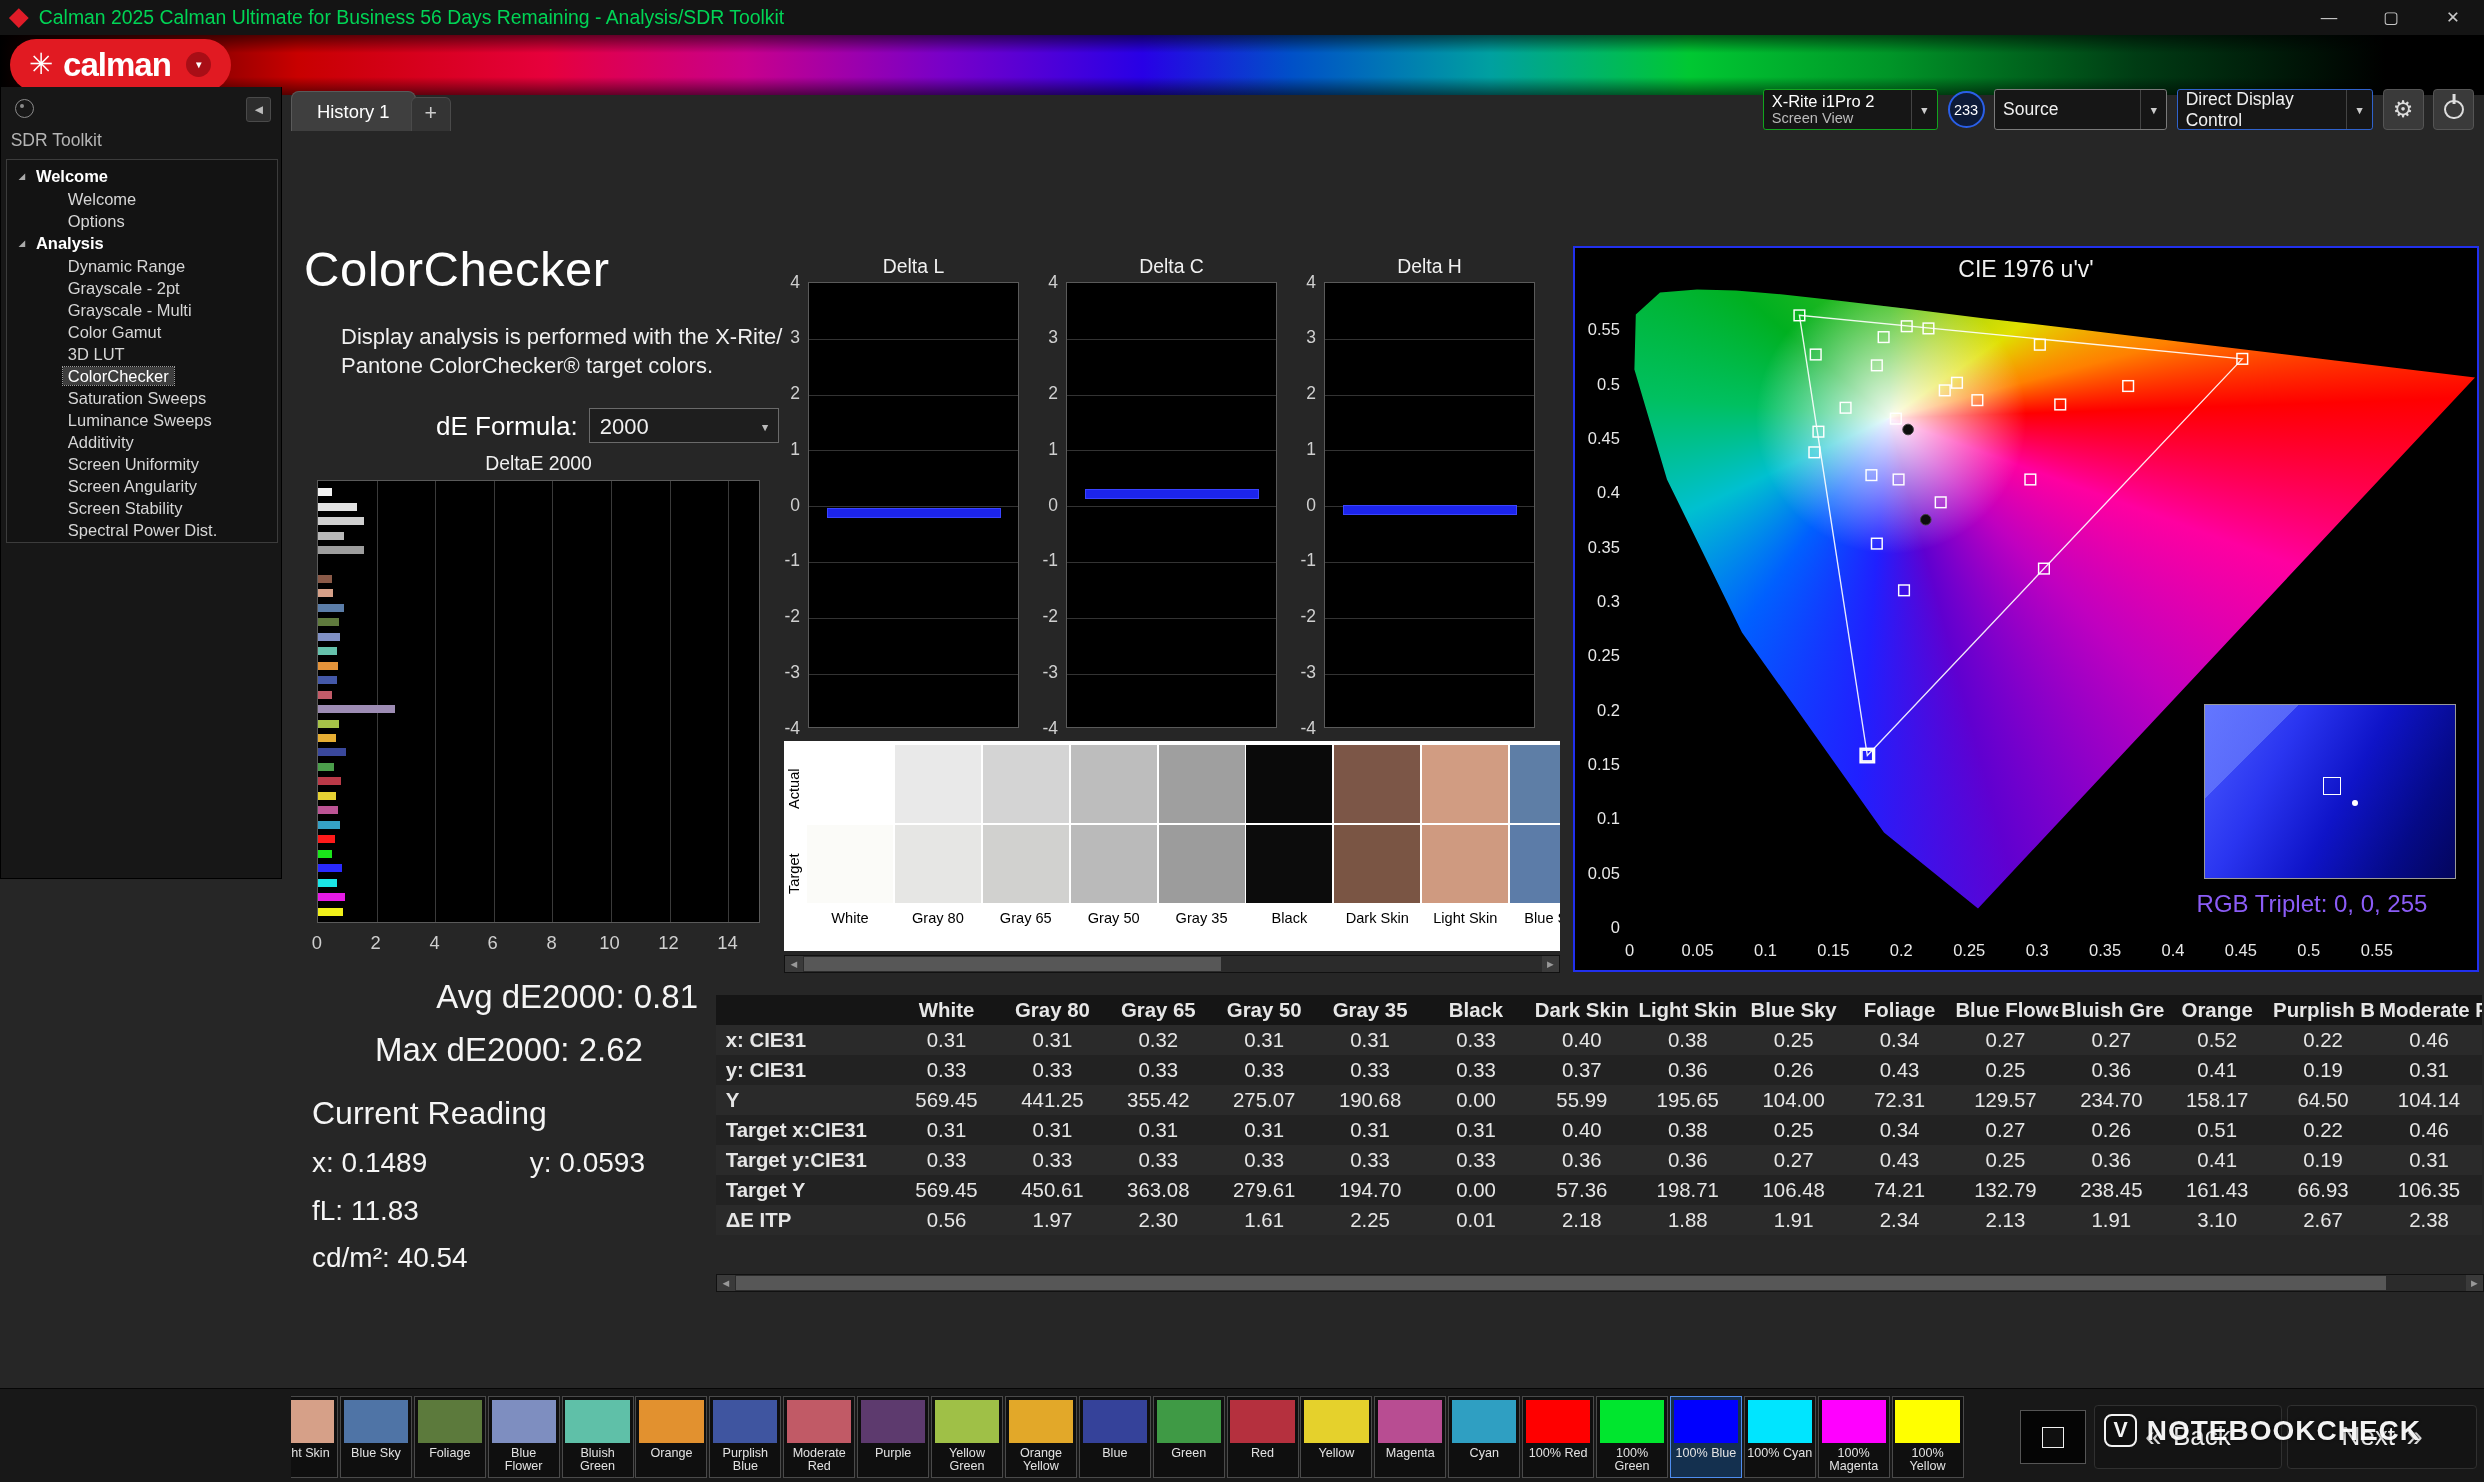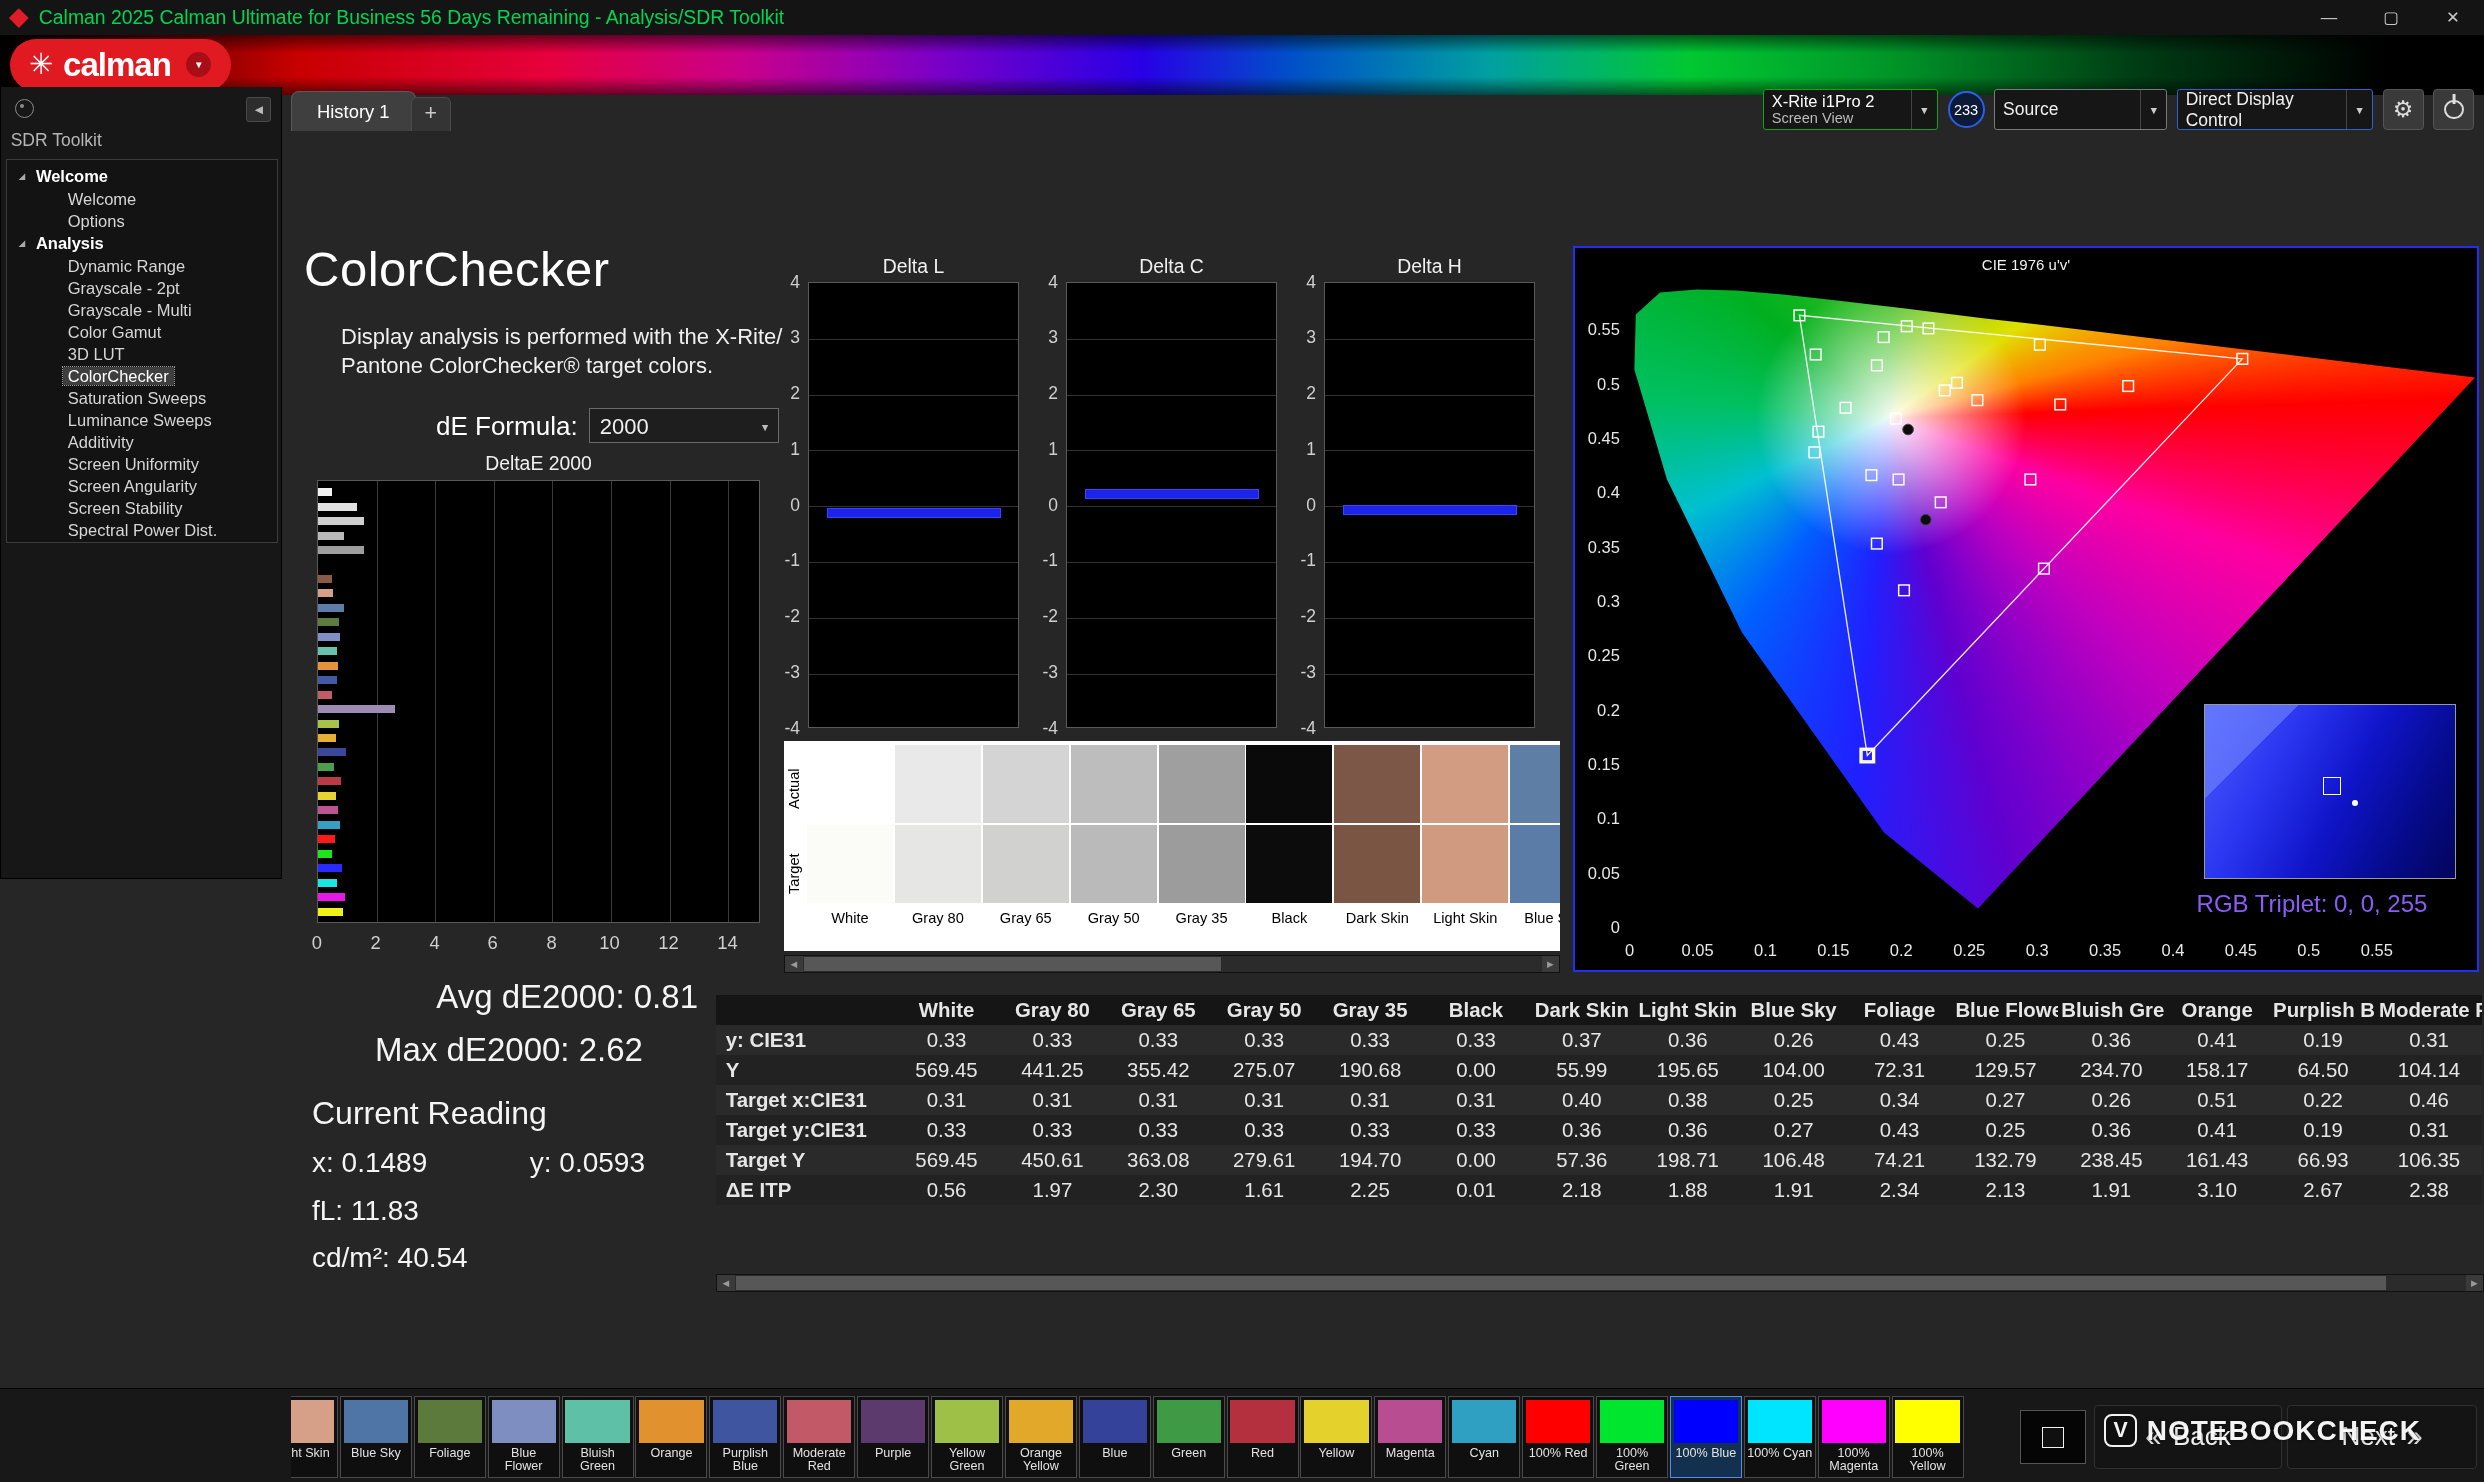--- a/index.html
+++ b/index.html
@@ -103,21 +103,21 @@
   .swc + .swc{margin-top:1.9px;}
   .swlabel{font-size:14.6px;color:#000;text-align:center;padding-top:6.8px;white-space:nowrap;overflow:hidden;}
   
   .hscroll{position:absolute;height:17.5px;background:#2b2b2b;border:1px solid #111;display:flex;box-sizing:border-box;}
   .hs-btn{width:17.5px;background:#3a3a3a;color:#999;font-size:8.7px;display:flex;align-items:center;justify-content:center;flex:none;}
   .hs-track{flex:1;position:relative;}
   .hs-thumb{position:absolute;top:1px;bottom:1px;background:#575757;}
   
   .cie-panel{position:absolute;left:1573px;top:246px;width:906px;height:726px;background:#000;
              border:2.9px solid #2130ee;box-sizing:border-box;overflow:hidden;}
-  .cie-title{position:absolute;left:0;top:7.8px;width:100%;text-align:center;font-size:15px;color:#f0f0f0;z-index:3;}
+  .cie-title{position:absolute;left:0;top:7.8px;width:100%;text-align:center;font-size:23px;color:#f0f0f0;z-index:3;}
   .cie-horseshoe{position:absolute;left:54px;top:19.4px;width:873px;height:660px;
       background:
         radial-gradient(circle at 30% 23%,rgba(255,255,255,.95),rgba(255,255,255,0) 17%),
         conic-gradient(from 0deg at 29.8% 22.9%,
           #40c020 0deg,#a0d010 30deg,#e0e000 55deg,#ff8000 75deg,#ff0000 88deg,
           #ff00a0 110deg,#c000c0 135deg,#6000d0 165deg,#2020ff 185deg,#0060ff 215deg,
           #00c0d0 245deg,#00c060 275deg,#00b020 310deg,#40c020 360deg);}
   #cie-svg{position:absolute;left:0;top:0;z-index:2;}
   .cietick{font-size:17px;fill:#e8e8e8;font-family:"Liberation Sans",sans-serif;}
   .cie-inset{position:absolute;left:629px;top:456px;width:250px;height:173px;border:1px solid #999;z-index:4;
@@ -521,20 +521,38 @@
         <th>Foliage</th>
         <th>Blue Flower</th>
         <th>Bluish Green</th>
         <th>Orange</th>
         <th>Purplish Blue</th>
         <th>Moderate Red</th>
       </tr>
     </thead>
   <tbody>
       <tr>
+        <td class="rowlabel">x: CIE31</td>
+        <td>0.31</td>
+        <td>0.31</td>
+        <td>0.32</td>
+        <td>0.31</td>
+        <td>0.31</td>
+        <td>0.33</td>
+        <td>0.40</td>
+        <td>0.38</td>
+        <td>0.25</td>
+        <td>0.34</td>
+        <td>0.27</td>
+        <td>0.27</td>
+        <td>0.52</td>
+        <td>0.22</td>
+        <td>0.46</td>
+      </tr>
+      <tr>
         <td class="rowlabel">y: CIE31</td>
         <td>0.33</td>
         <td>0.33</td>
         <td>0.33</td>
         <td>0.33</td>
         <td>0.33</td>
         <td>0.33</td>
         <td>0.37</td>
         <td>0.36</td>
         <td>0.26</td>

